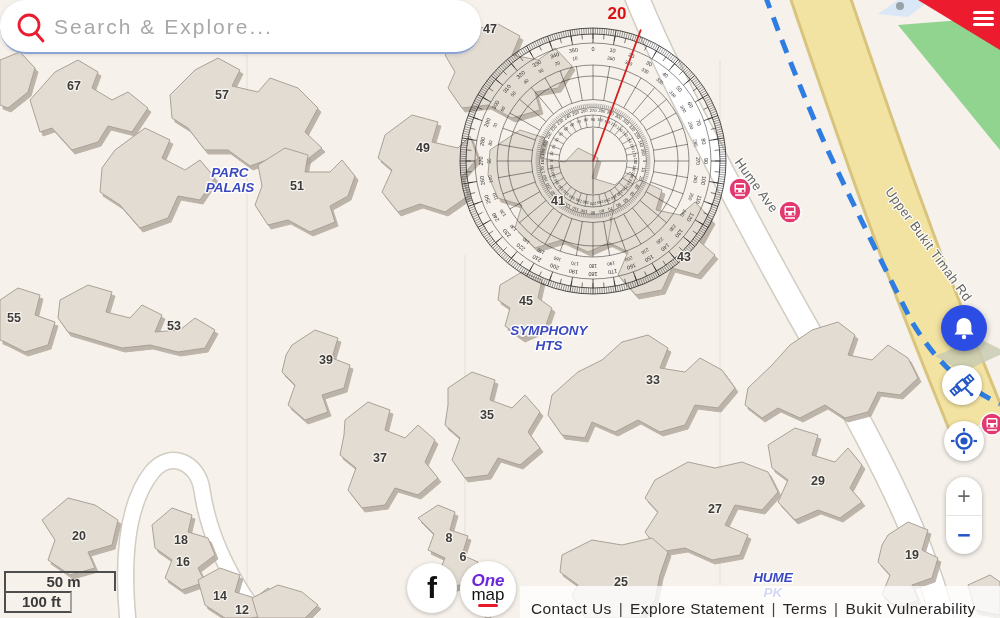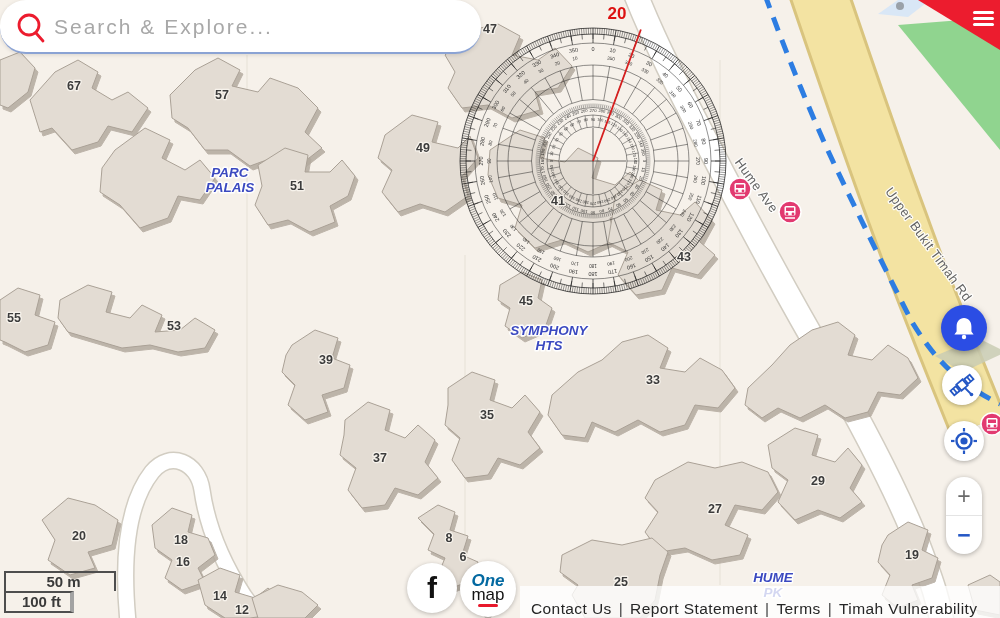--- a/index.html
+++ b/index.html
@@ -28,34 +28,34 @@
              box-shadow:0 1px 5px rgba(0,0,0,.3);z-index:25;display:flex;flex-direction:column;}
   .zoom-pill .zbtn{flex:1;display:flex;align-items:center;justify-content:center;font-size:23px;cursor:pointer;}
   .zoom-in{color:#6a6a6a;border-bottom:1px solid #e4e4e4;}
   .zoom-out{color:#2457c5;font-weight:bold;}
 
   
   .scale{position:absolute;left:4px;top:571px;border-left:2px solid #4e4e4e;z-index:20;
          font-size:15px;font-weight:bold;color:#3a3a3a;text-align:center;}
   .scale .metric{width:101px;height:17px;border-top:2px solid #4e4e4e;border-right:2px solid #4e4e4e;
                  padding:1px 0 0 7px;line-height:16px;}
-  .scale .imperial{width:57px;height:17px;border-top:2px solid #4e4e4e;border-right:4px solid #a3a3a3;
+  .scale .imperial{width:57px;height:17px;border-top:2px solid #4e4e4e;border-right:2px solid #a3a3a3;
                    border-bottom:2px solid #4e4e4e;padding:1px 0 0 7px;line-height:16px;}
 
   
   .footer-bar{position:absolute;left:520px;top:586px;width:480px;height:32px;background:rgba(255,255,255,.78);
               display:flex;align-items:flex-end;padding-left:11px;box-sizing:border-box;z-index:22;
               font-size:15.5px;color:#262626;letter-spacing:.4px;white-space:nowrap;}
   .footer-bar .link{cursor:pointer;}
   .footer-bar .sep{padding:0 7px;color:#444;}
   .logo-circle{position:absolute;border-radius:50%;background:#fff;box-shadow:0 1px 4px rgba(0,0,0,.25);
                display:flex;flex-direction:column;align-items:center;justify-content:center;z-index:23;cursor:pointer;}
   .fb{left:407px;top:563px;width:50px;height:50px;font-size:30px;font-weight:bold;color:#111;}
   .onemap{left:460px;top:561px;width:56px;height:56px;line-height:1;}
-  .onemap .l1{font-size:17px;font-weight:bold;font-style:italic;color:#0369a1;letter-spacing:0;}
+  .onemap .l1{font-size:17px;font-weight:bold;font-style:italic;color:#6d28d9;letter-spacing:0;}
   .onemap .l2{font-size:17px;font-weight:normal;color:#141414;margin-top:-3px;}
   .onemap .swoosh{width:20px;height:3px;background:#e8192c;border-radius:2px;margin-top:1px;}
   .onemap-tail{position:absolute;left:481px;top:612px;width:14px;height:10px;background:#c9c2ba;
                clip-path:polygon(0 0,100% 0,50% 100%);z-index:22;}
 
   
   text{font-family:"Liberation Sans",sans-serif;}
   .bnum{font-size:12.5px;font-weight:bold;fill:#3c3c3c;paint-order:stroke;stroke:#f7f3ec;stroke-width:2.5px;stroke-linejoin:round;}
   .area{font-size:13.5px;font-weight:bold;font-style:italic;fill:#3b49c0;paint-order:stroke;stroke:rgba(255,255,255,.95);stroke-width:3px;stroke-linejoin:round;text-anchor:middle;}
   .road-label{font-size:13px;fill:#636363;letter-spacing:.5px;paint-order:stroke;stroke:rgba(255,255,255,.9);stroke-width:2.5px;stroke-linejoin:round;text-anchor:middle;}
@@ -1110,25 +1110,25 @@
 
   <div class="scale">
     <div class="metric">50 m</div>
     <div class="imperial">100 ft</div>
   </div>
 
   <div class="onemap-tail"></div>
   <div class="footer-bar" id="footer-links">
       <span class="link">Contact Us</span>
       <span class="sep">|</span>
-      <span class="link">Report Statement</span>
+      <span class="link">Explore Statement</span>
       <span class="sep">|</span>
       <span class="link">Terms</span>
       <span class="sep">|</span>
-      <span class="link">Timah Vulnerability</span>
+      <span class="link">Bukit Vulnerability</span>
     </div>
   <div class="logo-circle fb">
     <span>f</span>
   </div>
   <div class="logo-circle onemap">
     <span class="l1">One</span>
     <span class="l2">map</span>
     <span class="swoosh"></span>
   </div>
 </div>

